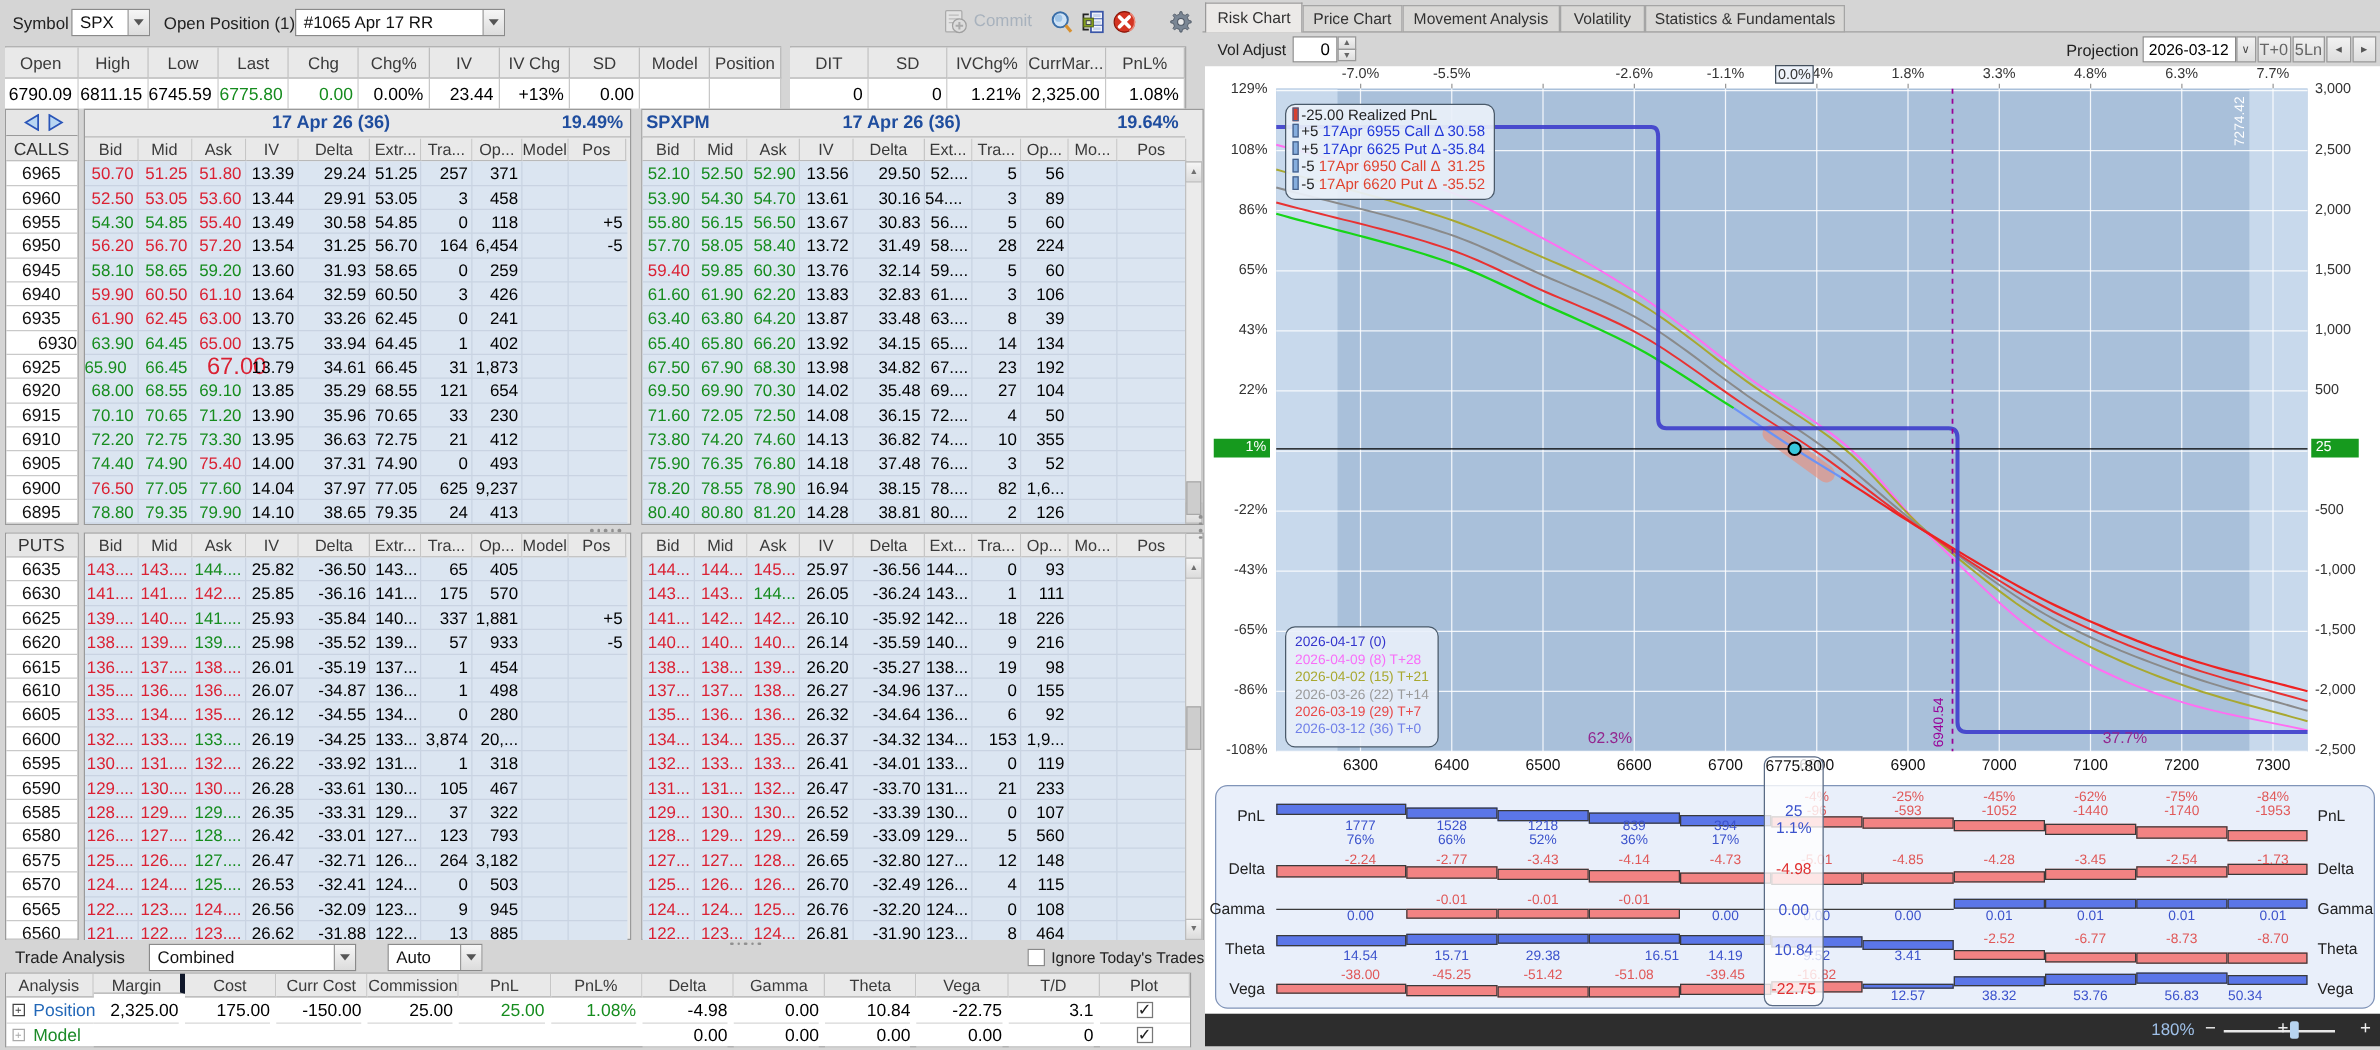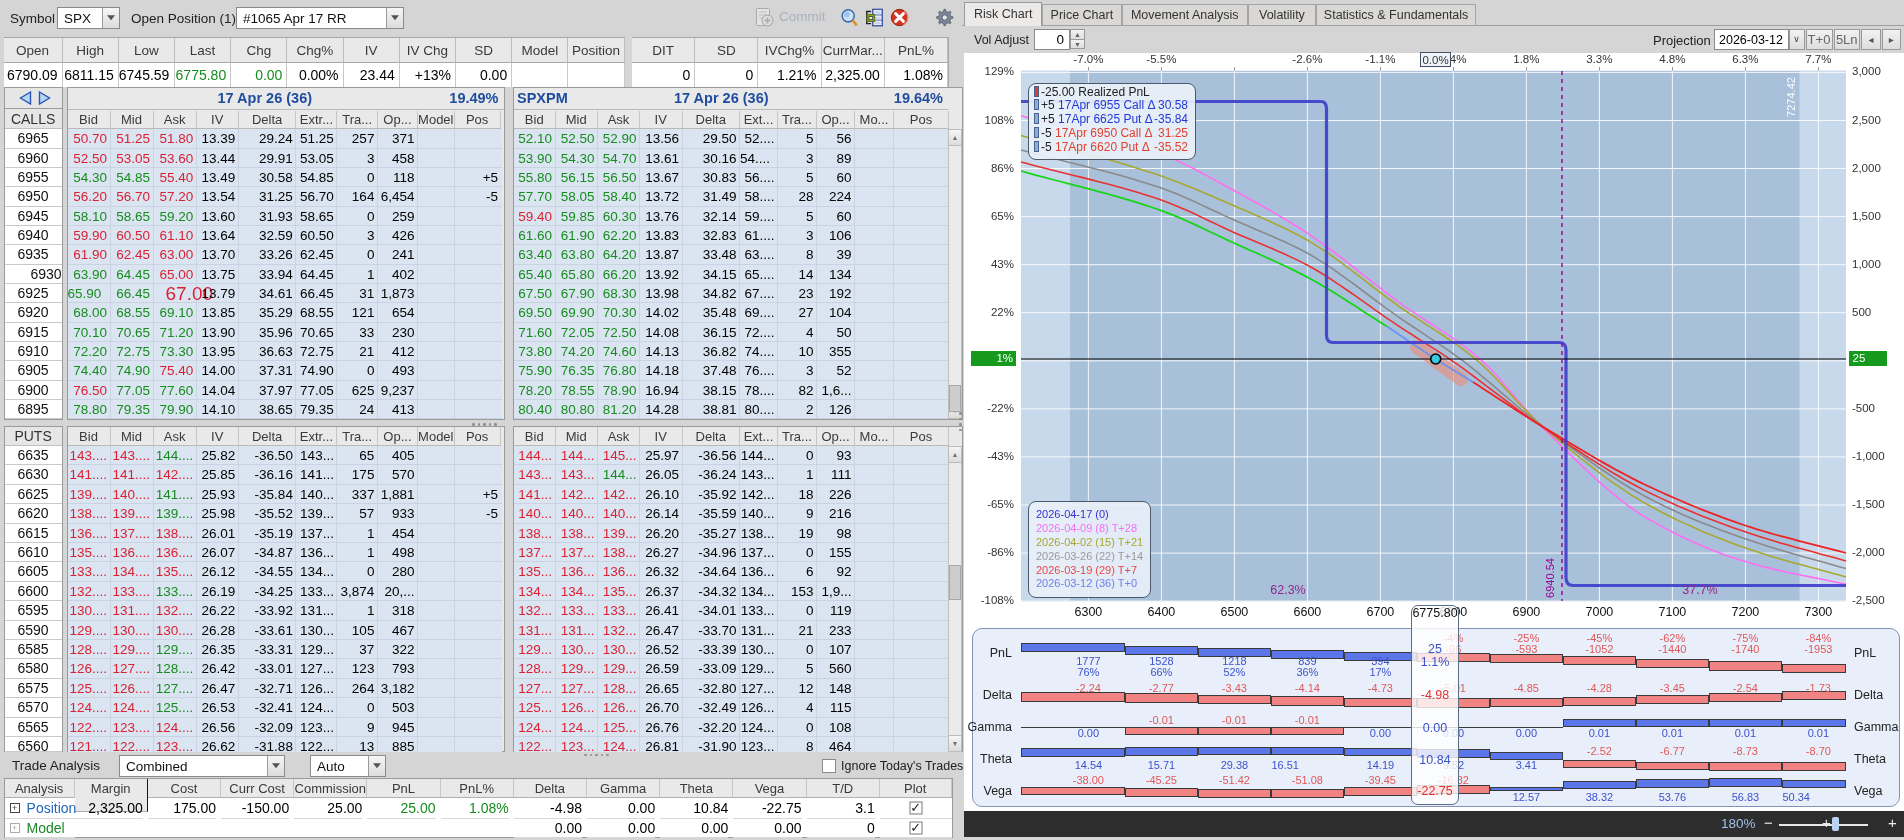--- a/index.html
+++ b/index.html
@@ -831,21 +831,21 @@
     <span class="arr"></span>
   </div>
 <div class="combo" style="left:310px;top:755px;width:76px;height:22px;">
     <span class="txt">Auto</span>
     <span class="arr"></span>
   </div>
 <div class="ab" style="left:822px;top:758.5px;width:14px;height:14px;background:#fff;border:1px solid #8a8a8a;"></div>
 <div class="ab" style="left:841px;top:758.5px;font-size:12.5px;color:#222;">Ignore Today's Trades</div>
 <div class="ab" style="left:3.6px;top:777.5px;width:949px;height:60.5px;border:1px solid #9a9a9a;background:#fff;"></div>
 <div class="ab hdrcell" style="left:4.6px;top:778.5px;width:70.0px;height:19.5px;border-right:1px solid #c6c6c6;border-bottom:1px solid #b0b0b0;font-size:13px;text-align:center;line-height:19.5px;">Analysis</div>
-<div class="ab hdrcell" style="left:74.6px;top:778.5px;width:73.2px;height:33px;border-right:1px solid #0f172a;border-bottom:1px solid #b0b0b0;font-size:13px;text-align:center;line-height:19.5px;">Margin</div>
+<div class="ab hdrcell" style="left:74.6px;top:778.5px;width:73.2px;height:16px;border-right:4px solid #0f172a;border-bottom:1px solid #b0b0b0;font-size:13px;text-align:center;line-height:19.5px;">Margin</div>
 <div class="ab hdrcell" style="left:147.8px;top:778.5px;width:73.2px;height:19.5px;border-right:1px solid #c6c6c6;border-bottom:1px solid #b0b0b0;font-size:13px;text-align:center;line-height:19.5px;">Cost</div>
 <div class="ab hdrcell" style="left:221.0px;top:778.5px;width:73.2px;height:19.5px;border-right:1px solid #c6c6c6;border-bottom:1px solid #b0b0b0;font-size:13px;text-align:center;line-height:19.5px;">Curr Cost</div>
 <div class="ab hdrcell" style="left:294.2px;top:778.5px;width:73.2px;height:19.5px;border-right:1px solid #c6c6c6;border-bottom:1px solid #b0b0b0;font-size:13px;text-align:center;line-height:19.5px;">Commission</div>
 <div class="ab hdrcell" style="left:367.4px;top:778.5px;width:73.2px;height:19.5px;border-right:1px solid #c6c6c6;border-bottom:1px solid #b0b0b0;font-size:13px;text-align:center;line-height:19.5px;">PnL</div>
 <div class="ab hdrcell" style="left:440.6px;top:778.5px;width:73.2px;height:19.5px;border-right:1px solid #c6c6c6;border-bottom:1px solid #b0b0b0;font-size:13px;text-align:center;line-height:19.5px;">PnL%</div>
 <div class="ab hdrcell" style="left:513.8px;top:778.5px;width:73.2px;height:19.5px;border-right:1px solid #c6c6c6;border-bottom:1px solid #b0b0b0;font-size:13px;text-align:center;line-height:19.5px;">Delta</div>
 <div class="ab hdrcell" style="left:587.0px;top:778.5px;width:73.2px;height:19.5px;border-right:1px solid #c6c6c6;border-bottom:1px solid #b0b0b0;font-size:13px;text-align:center;line-height:19.5px;">Gamma</div>
 <div class="ab hdrcell" style="left:660.2px;top:778.5px;width:73.2px;height:19.5px;border-right:1px solid #c6c6c6;border-bottom:1px solid #b0b0b0;font-size:13px;text-align:center;line-height:19.5px;">Theta</div>
 <div class="ab hdrcell" style="left:733.4px;top:778.5px;width:73.2px;height:19.5px;border-right:1px solid #c6c6c6;border-bottom:1px solid #b0b0b0;font-size:13px;text-align:center;line-height:19.5px;">Vega</div>
 <div class="ab hdrcell" style="left:806.6px;top:778.5px;width:73.2px;height:19.5px;border-right:1px solid #c6c6c6;border-bottom:1px solid #b0b0b0;font-size:13px;text-align:center;line-height:19.5px;">T/D</div>
@@ -1111,21 +1111,21 @@
 <div class="ab" style="left:1344.4px;top:727.4px;width:72px;text-align:center;font-size:11px;color:#3b52cc;">0.00</div>
 <div class="ab" style="left:1417.4px;top:727.4px;width:72px;text-align:center;font-size:11px;color:#3b52cc;">0.00</div>
 <div class="ab" style="left:1490.4px;top:727.4px;width:72px;text-align:center;font-size:11px;color:#3b52cc;">0.00</div>
 <div class="ab" style="left:1021.0px;top:748.0px;width:103.9px;height:9.0px;background:#5b76e8;border:1px solid #3a3a3a;"></div>
 <div class="ab" style="left:1052.4px;top:759.2px;width:72px;text-align:center;font-size:11px;color:#3b52cc;">14.54</div>
 <div class="ab" style="left:1124.9px;top:747.0px;width:73.0px;height:8.6px;background:#5b76e8;border:1px solid #3a3a3a;"></div>
 <div class="ab" style="left:1125.4px;top:759.2px;width:72px;text-align:center;font-size:11px;color:#3b52cc;">15.71</div>
 <div class="ab" style="left:1197.9px;top:746.6px;width:73.0px;height:8.4px;background:#5b76e8;border:1px solid #3a3a3a;"></div>
 <div class="ab" style="left:1198.4px;top:759.2px;width:72px;text-align:center;font-size:11px;color:#3b52cc;">29.38</div>
 <div class="ab" style="left:1270.9px;top:746.7px;width:73.0px;height:8.5px;background:#5b76e8;border:1px solid #3a3a3a;"></div>
-<div class="ab" style="left:1271.4px;top:759.2px;width:72px;text-align:left;font-size:11px;color:#3b52cc;">16.51</div>
+<div class="ab" style="left:1271.4px;top:759.2px;width:72px;text-align:right;font-size:11px;color:#3b52cc;">16.51</div>
 <div class="ab" style="left:1343.9px;top:747.7px;width:73.0px;height:8.3px;background:#5b76e8;border:1px solid #3a3a3a;"></div>
 <div class="ab" style="left:1344.4px;top:759.2px;width:72px;text-align:center;font-size:11px;color:#3b52cc;">14.19</div>
 <div class="ab" style="left:1416.9px;top:749.0px;width:73.0px;height:8.5px;background:#5b76e8;border:1px solid #3a3a3a;"></div>
 <div class="ab" style="left:1417.4px;top:759.2px;width:72px;text-align:center;font-size:11px;color:#3b52cc;">9.52</div>
 <div class="ab" style="left:1489.9px;top:752.0px;width:73.0px;height:8.3px;background:#5b76e8;border:1px solid #3a3a3a;"></div>
 <div class="ab" style="left:1490.4px;top:759.2px;width:72px;text-align:center;font-size:11px;color:#3b52cc;">3.41</div>
 <div class="ab" style="left:1562.9px;top:759.8px;width:73.0px;height:8.2px;background:#f28383;border:1px solid #3a3a3a;"></div>
 <div class="ab" style="left:1563.4px;top:744.7px;width:72px;text-align:center;font-size:11px;color:#e05858;">-2.52</div>
 <div class="ab" style="left:1635.9px;top:761.5px;width:73.0px;height:8.3px;background:#f28383;border:1px solid #3a3a3a;"></div>
 <div class="ab" style="left:1636.4px;top:744.7px;width:72px;text-align:center;font-size:11px;color:#e05858;">-6.77</div>

